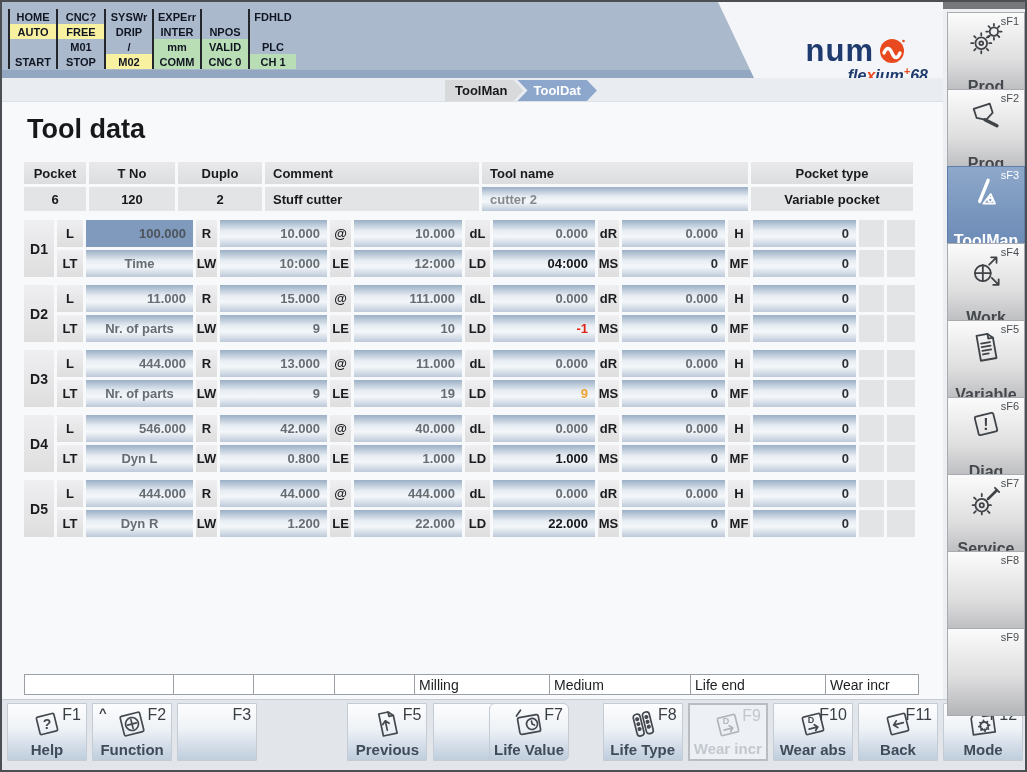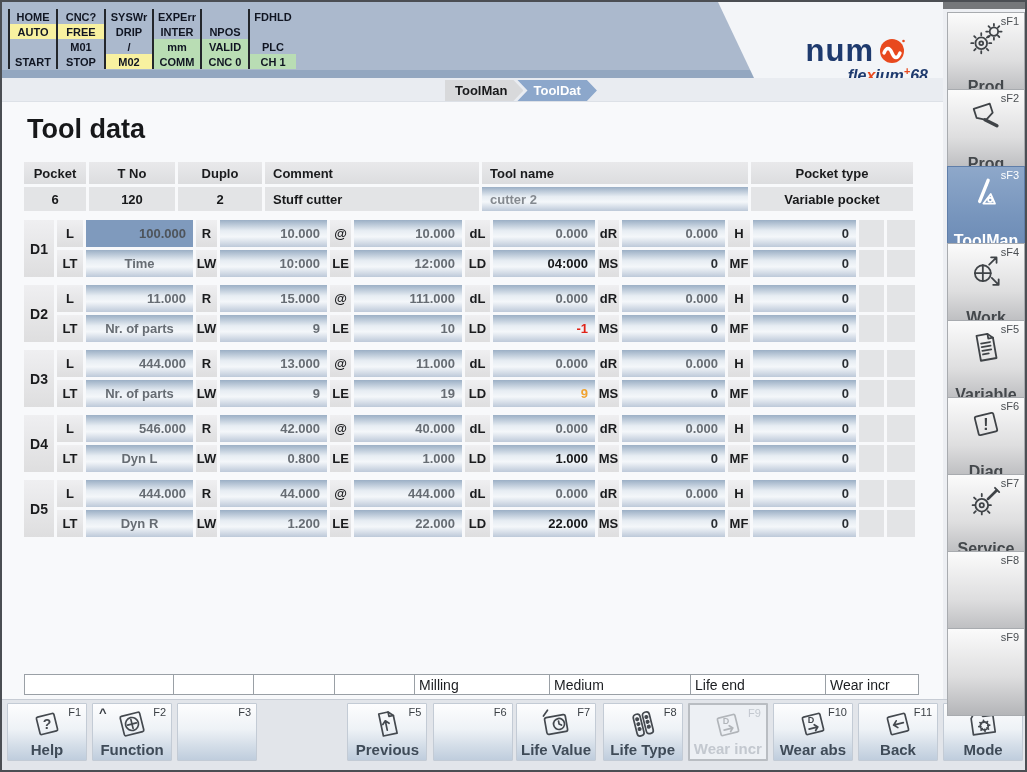--- a/index.html
+++ b/index.html
@@ -70,21 +70,21 @@
   .smallcell { background:#e3e4e6; }
   
   .status-row { position:absolute; left:22px; top:672px; height:21px; display:flex; border:1px solid #9aa0a6; background:#fff; }
   .status-row .cell { border-right:1px solid #9aa0a6; height:100%; display:flex; align-items:center;
     padding-left:4px; font-size:14px; color:#1b1d20; background:#fff; }
   .status-row .cell:last-child { border-right:none; }
   
   .fkey-bar { position:absolute; left:0; top:697px; width:1027px; height:75px; background:#e2e5ea; border-top:1px solid #c7ccd4; }
   .fkey { position:absolute; top:3px; width:80px; height:58px; border:1px solid #c3cbd5; border-radius:1px;
     background:linear-gradient(180deg,#fdfdfe 0%,#eef2f6 45%,#d6dfe9 72%,#bfcddd 100%); }
-  .fkey .fnum { position:absolute; top:2px; right:5px; font-size:11px; color:#3a3f45; }
+  .fkey .fnum { position:absolute; top:2px; right:5px; font-size:16px; color:#3a3f45; }
   .fkey .caret { position:absolute; top:1px; left:6px; font-size:13px; font-weight:bold; color:#3a3f45; }
   .fkey .flabel { position:absolute; bottom:2px; left:0; width:100%; text-align:center;
     font-size:15px; font-weight:bold; color:#3f4b58; white-space:nowrap; }
   .fkey .ficon { position:absolute; top:2px; left:50%; transform:translateX(-50%); width:36px; height:36px; }
   .fkey.disabled { background:#edf0f4; border:2px solid #b9bdc2; }
   .fkey.disabled .flabel, .fkey.disabled .fnum { color:#c3c8cf; }
   .fkey.disabled .ficon { opacity:.35; }
   
   .sidebar { position:absolute; left:941px; top:0; width:86px; height:697px; background:#edeff3; }
   .sidebar-topbar { position:absolute; left:0; top:0; width:100%; height:7px; background:#75777a; }
@@ -369,21 +369,21 @@
             <path d="M21.5 6.5V11H26"></path>
             <path d="M17 24v-9.5m0 0l-3.2 3.2m3.2-3.2l3.2 3.2"></path>
           </g>
         </svg></span>
       <span class="flabel">Previous</span>
     </div>
     <div class="fkey" style="left: 430.5px;">
       <span class="fnum">F6</span>
       <span class="flabel"></span>
     </div>
-    <div class="fkey" style="left: 514px;">
+    <div class="fkey" style="left: 487px; border-radius: 6px;">
       <span class="fnum">F7</span>
       <span class="ficon"><svg viewBox="0 0 36 36" width="100%" height="100%" fill="none" stroke="#44494f" stroke-width="1.7" stroke-linecap="round" stroke-linejoin="round">
           <g transform="rotate(-10 18 18)">
             <rect x="7.5" y="10" width="21" height="17" rx="2"></rect>
             <circle cx="21" cy="18.5" r="5.5"></circle>
             <path d="M21 15.5v3l2.2 1.5"></path>
             <path d="M7 8l5-5"></path>
           </g>
         </svg></span>
       <span class="flabel">Life Value</span>

